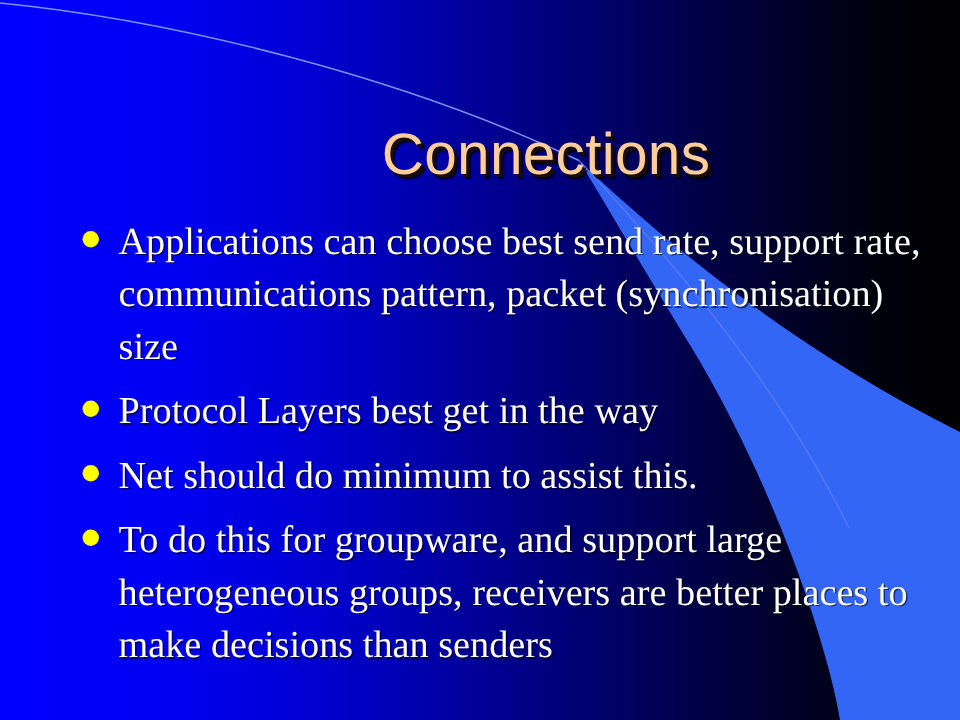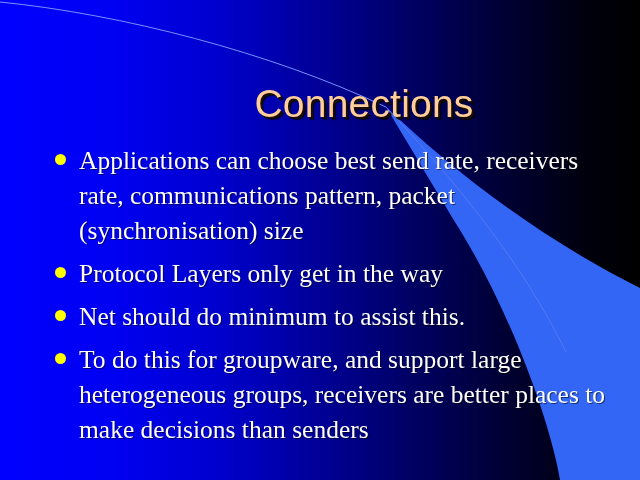--- a/index.html
+++ b/index.html
@@ -115,26 +115,26 @@
   </svg>
 
   <div id="title-block">
     <h1 id="slide-title">Connections</h1>
   </div>
 
   <div id="body-block">
 
     <div class="bullet-row">
       <span class="bullet-marker"></span>
-      <span class="bullet-text">Applications can choose best send rate, receivers rate, communications pattern, packet (synchronisation) size</span>
+      <span class="bullet-text">Applications can choose best send rate, support rate, communications pattern, packet (synchronisation) size</span>
     </div>
 
     <div class="bullet-row">
       <span class="bullet-marker"></span>
-      <span class="bullet-text">Protocol Layers only get in the way</span>
+      <span class="bullet-text">Protocol Layers best get in the way</span>
     </div>
 
     <div class="bullet-row">
       <span class="bullet-marker"></span>
       <span class="bullet-text">Net should do minimum to assist this.</span>
     </div>
 
     <div class="bullet-row">
       <span class="bullet-marker"></span>
       <span class="bullet-text">To do this for groupware, and support large heterogeneous groups, receivers are better places to make decisions than senders</span>

